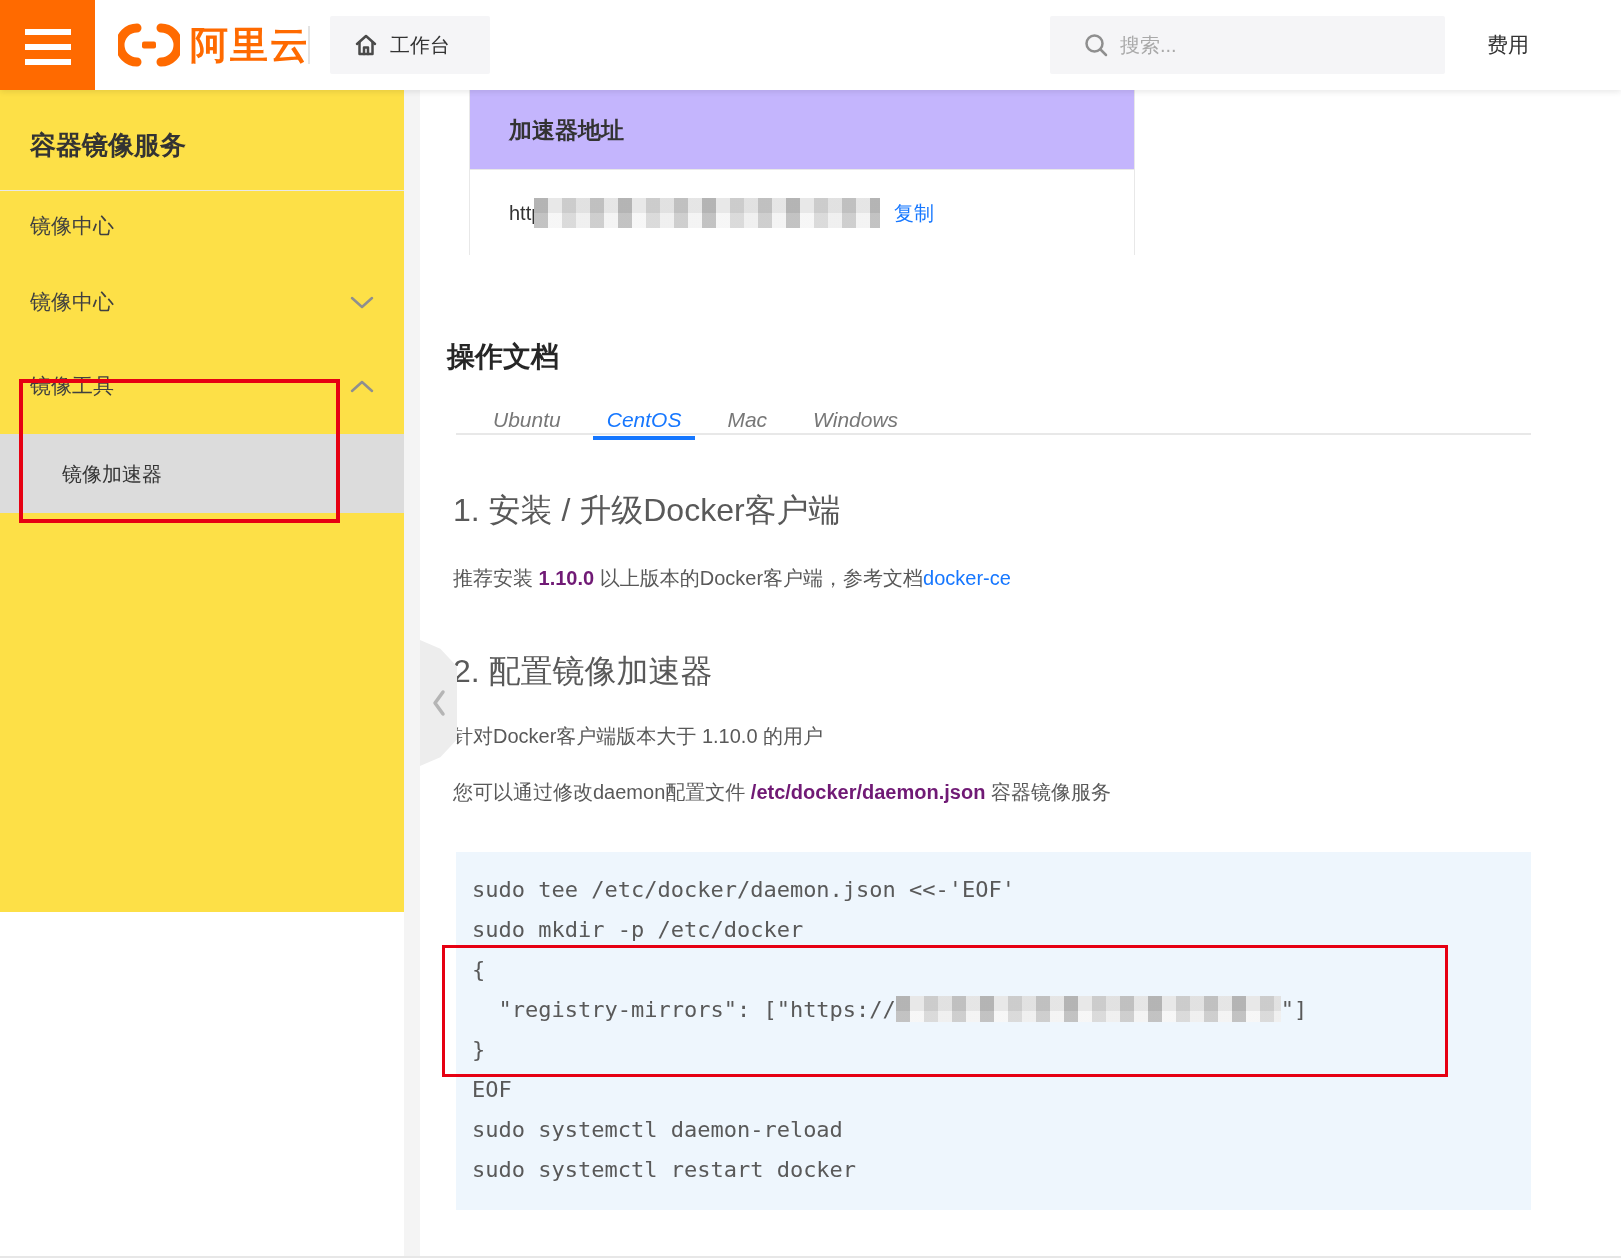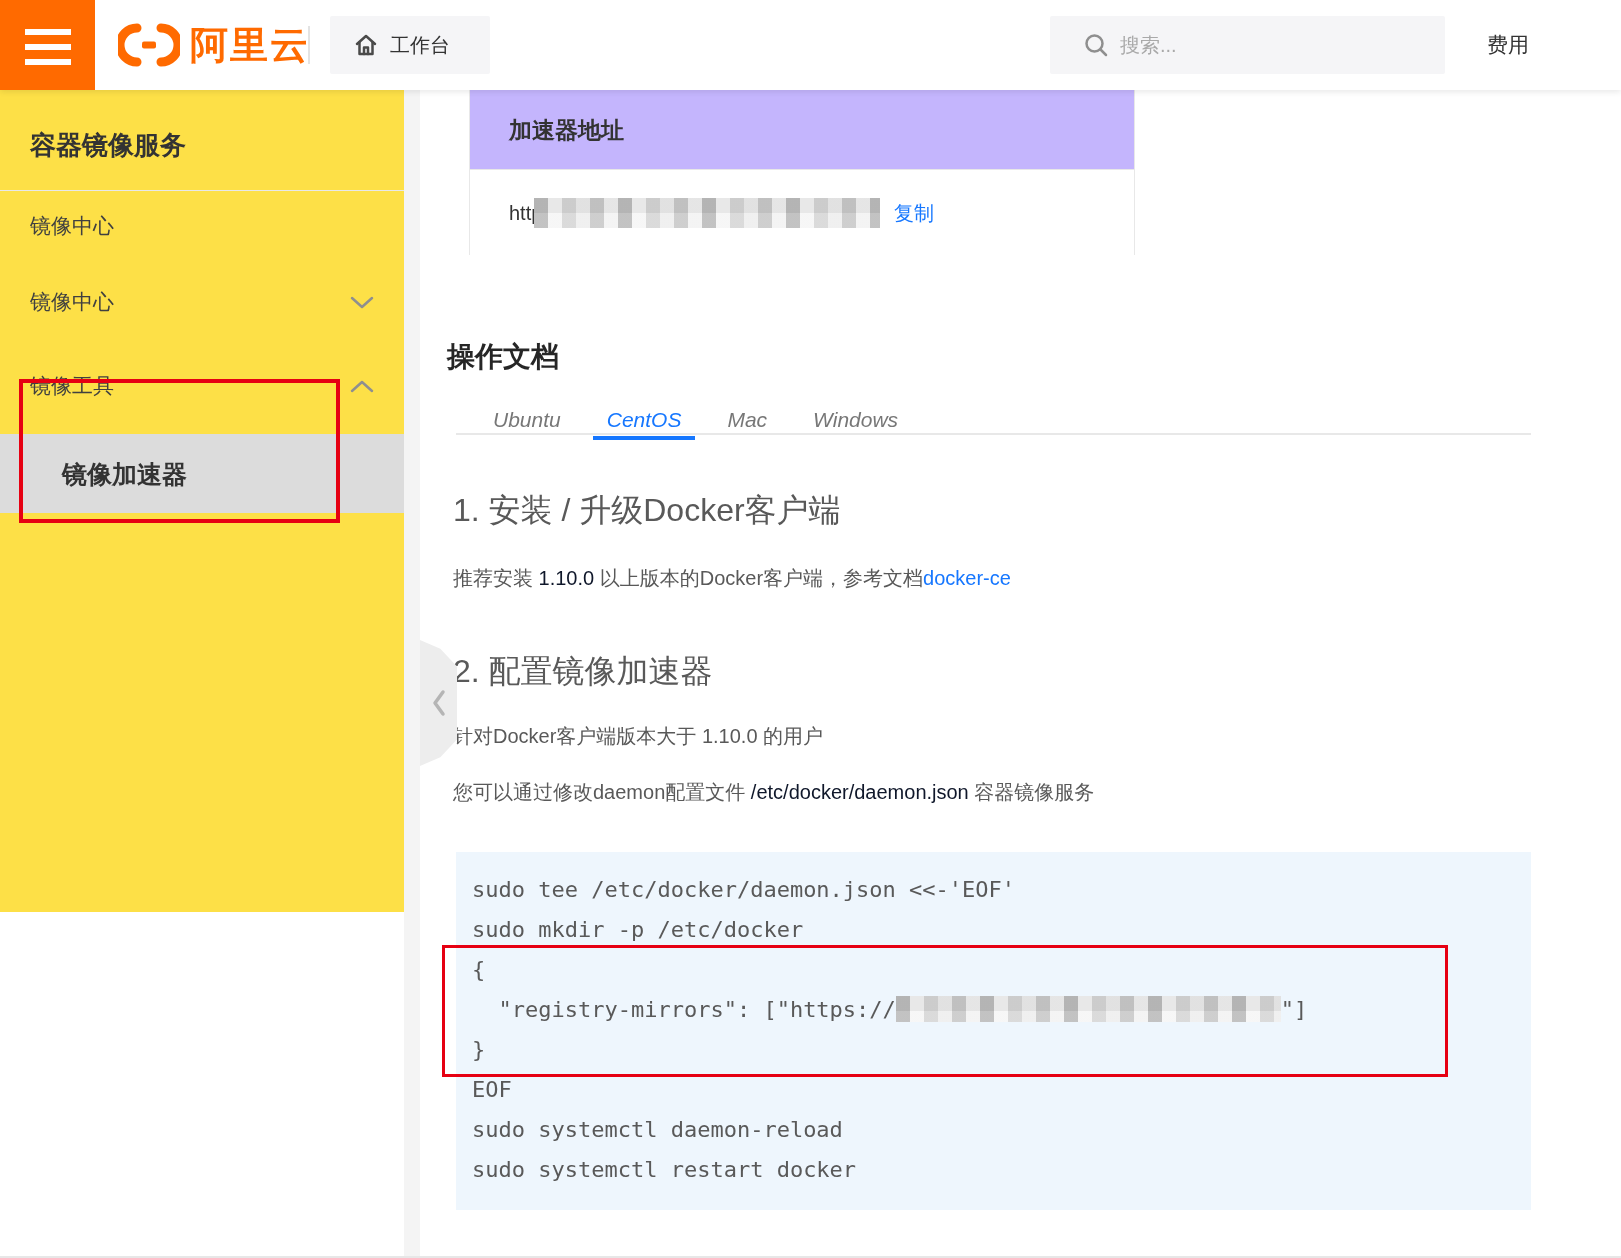--- a/index.html
+++ b/index.html
@@ -34,21 +34,21 @@
   .sidebar-title{ position:absolute; left:30px; top:38px; font-size:26px; font-weight:700; color:#333; }
   .sidebar-divider{ position:absolute; left:0; top:100px; width:404px; height:1px; background:#e8e8e8; }
   .side-item{ position:absolute; left:0; width:404px; height:48px; cursor:pointer; }
   .side-item .lbl{ position:absolute; left:30px; top:50%; transform:translateY(-50%); font-size:21px; color:#404040; }
   .side-item .chev{ position:absolute; right:28px; top:50%; transform:translateY(-50%); }
   .item-instances{ top:112px; }
   .item-center{ top:188px; }
   .item-tools{ top:272px; }
   .selected-band{ position:absolute; left:0; top:344px; width:404px; height:79px; background:#dcdcdc; cursor:pointer; }
   .selected-band .lbl{ position:absolute; left:62px; top:50%; transform:translateY(-50%);
-                       font-size:25px; font-weight:700; color:#333; }
+                       font-size:20px; font-weight:400; color:#333; }
   .sidebar-redbox{ position:absolute; left:19px; top:289px; width:321px; height:144px;
                    border:4px solid #e60012; pointer-events:none; z-index:5; }
 
   
   .gutter{ position:absolute; left:404px; top:90px; width:16px; height:1168px; background:#f4f4f4; }
   .collapse-handle{ position:absolute; left:420px; top:640px; width:37px; height:126px; background:#ededed;
                     clip-path:polygon(0 0, 55% 7%, 100% 21%, 100% 79%, 55% 93%, 0 100%);
                     display:flex; align-items:center; justify-content:center; cursor:pointer; z-index:6; }
 
   
@@ -77,21 +77,21 @@
   .tab{ position:relative; font-size:21px; color:#777; line-height:28px; cursor:pointer; white-space:nowrap;font-style:italic; }
   .tab.active{ color:#1677ff; }
   .tab.active::after{ content:""; position:absolute; left:-14px; right:-14px; bottom:-6px; height:4px;
                       background:#1677ff; z-index:2; }
   .tabs-underline{ position:absolute; left:36px; top:343px; width:1075px; height:2px; background:#e8e8e8; }
 
   .sec-heading{ position:absolute; left:33px; font-size:32px; color:#595959; }
   .h1{ top:399px; } .h2{ top:560px; }
   .para{ position:absolute; left:33px; font-size:20px; color:#595959; }
   .p1{ top:475px; } .p2{ top:633px; } .p3{ top:689px; }
-  .red-inline{ color:#0f172a; }
+  .red-inline{ color:#701a75;font-weight:bold; }
   .link-inline{ color:#1677ff; cursor:pointer; }
 
   .codeblock{ position:absolute; left:36px; top:762px; width:1075px; height:358px; background:#eef6fd;
               padding:18px 0 0 16px; }
   .code-line{ font-family:"DejaVu Sans Mono","Liberation Mono",monospace; font-size:22px; color:#595959;
               line-height:40px; white-space:pre; }
   .mosaic-code{ display:inline-block; width:385px; height:26px; vertical-align:middle; margin-bottom:4px; }
   .code-redbox{ position:absolute; left:22px; top:855px; width:1006px; height:132px;
                 border:3px solid #e60012; pointer-events:none; z-index:5; }
 

